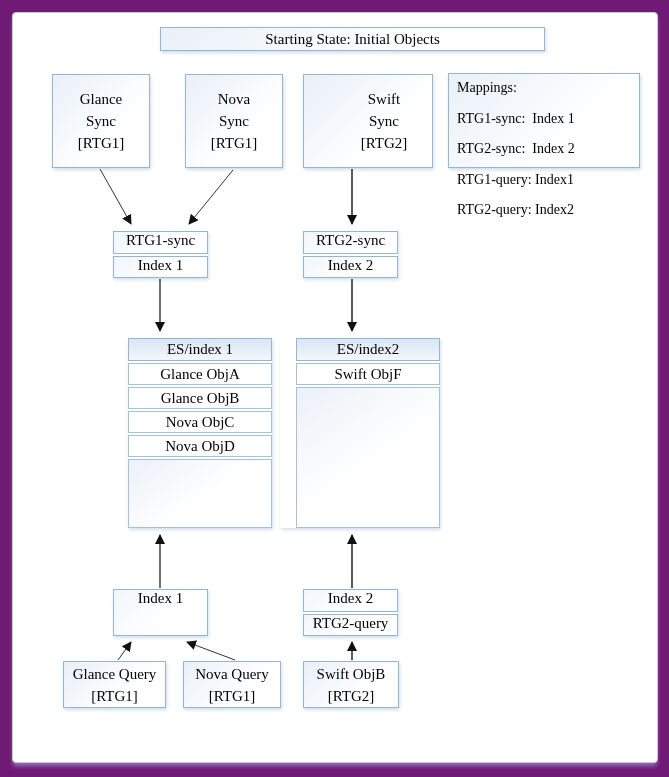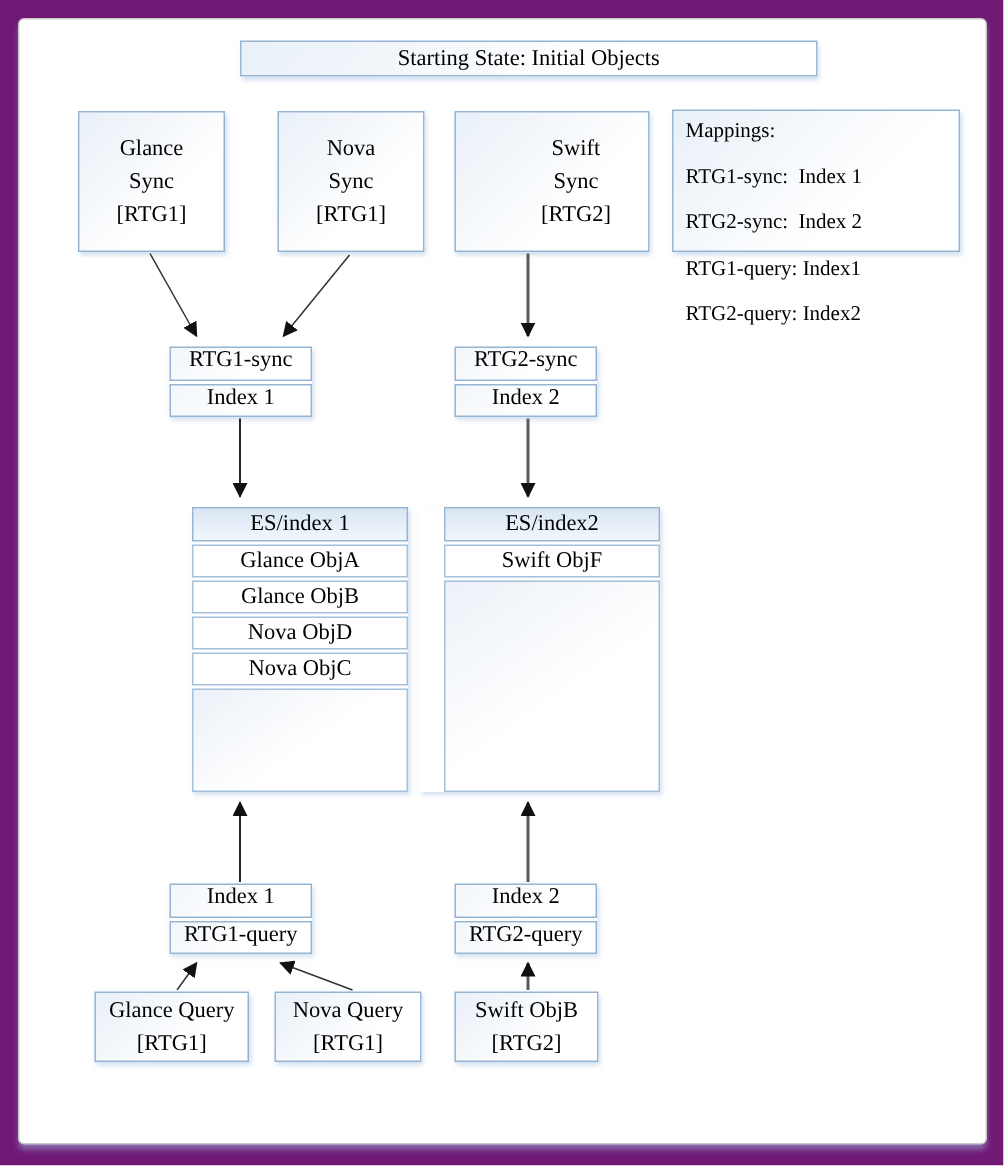--- a/index.html
+++ b/index.html
@@ -108,44 +108,41 @@
     <div class="thead">
       <span>ES/index 1</span>
     </div>
     <div class="trow">
       <span>Glance ObjA</span>
     </div>
     <div class="trow">
       <span>Glance ObjB</span>
     </div>
     <div class="trow">
-      <span>Nova ObjD</span>
+      <span>Nova ObjC</span>
     </div>
     <div class="trow">
-      <span>Nova ObjC</span>
+      <span>Nova ObjD</span>
     </div>
     <div class="tfill"></div>
   </div>
 
   <div class="table" style="left:280px;top:338px;width:144px;height:190px;padding-left:16px;">
     <div class="thead">
       <span>ES/index2</span>
     </div>
     <div class="trow">
       <span>Swift ObjF</span>
     </div>
     <div class="tfill"></div>
   </div>
 
   <div class="stack" style="left:113px;top:589px;width:95px;height:47px;">
     <div class="cell">
       <span>Index 1</span>
-    </div>
-    <div class="cell">
-      <span>RTG1-query</span>
     </div>
   </div>
   <div class="stack" style="left:303px;top:589px;width:95px;height:47px;">
     <div class="cell">
       <span>Index 2</span>
     </div>
     <div class="cell">
       <span>RTG2-query</span>
     </div>
   </div>

